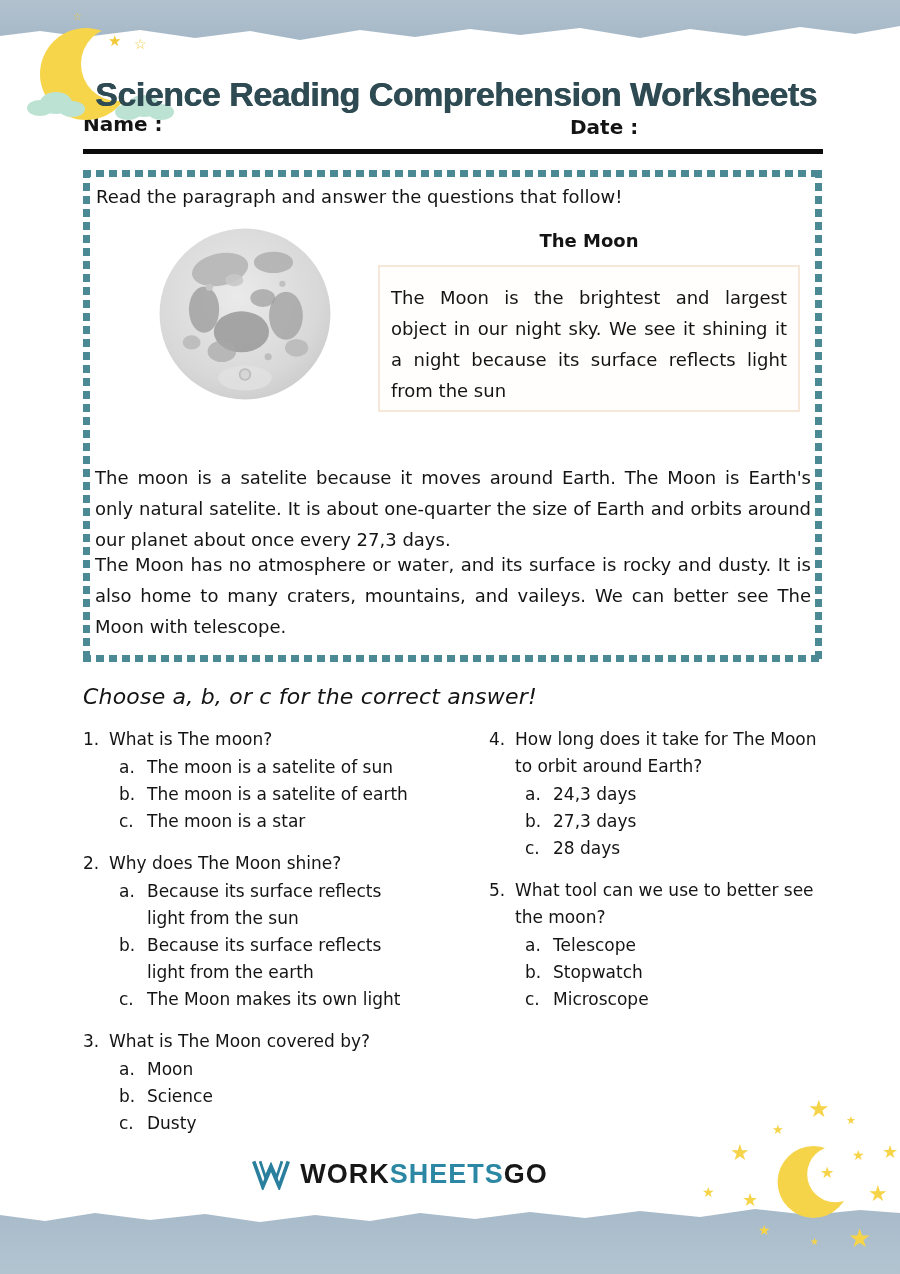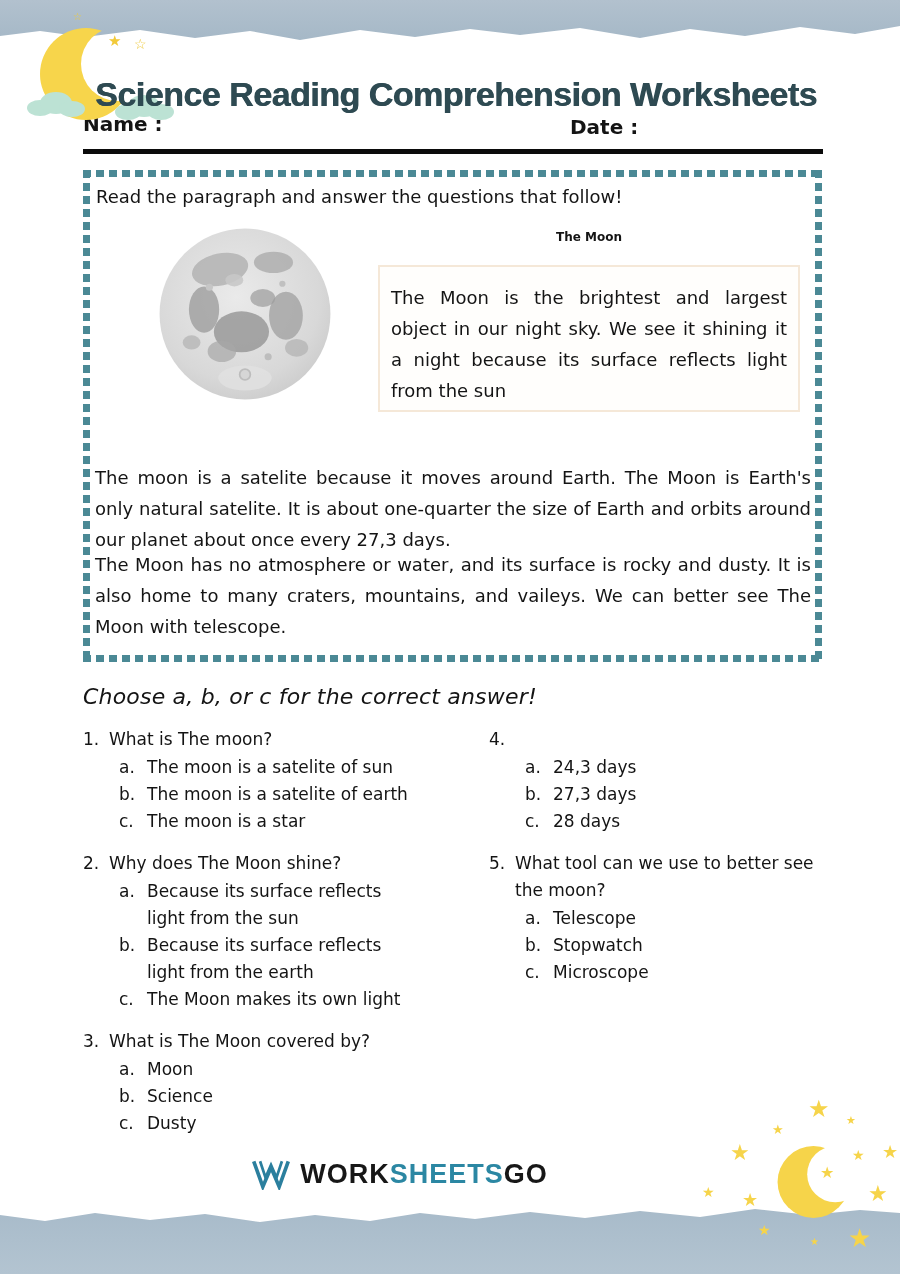--- a/index.html
+++ b/index.html
@@ -36,21 +36,21 @@
   
   .passage-box { position:absolute; left:83px; top:170px; width:739px; height:492px; }
   .edge { position:absolute; background-repeat:repeat; }
   .edge-h { left:0; width:739px; height:7px;
     background-image:repeating-linear-gradient(90deg,#4b8995 0 8px,transparent 8px 13px); }
   .edge-v { top:0; height:492px; width:7px;
     background-image:repeating-linear-gradient(180deg,#4b8995 0 8px,transparent 8px 13px); }
   .edge-top2 { top:0; } .edge-bottom { bottom:0; } .edge-left { left:0; } .edge-right { right:0; left:auto; }
   .read-instruction { position:absolute; left:13px; top:16px; font-size:18px; }
   .moon-photo { position:absolute; left:73px; top:46px; width:178px; height:196px; }
-  .passage-title { position:absolute; left:295px; top:60px; width:422px; text-align:center; font-size:12px; font-weight:bold; }
+  .passage-title { position:absolute; left:295px; top:60px; width:422px; text-align:center; font-size:18px; font-weight:bold; }
   .intro-box {
     position:absolute; left:295px; top:95px; width:422px; height:147px;
     border:2px solid #f5e8d8; background:#fffefc;
     padding:15px 11px; font-size:18px; line-height:31px; text-align:justify;
   }
   .para { position:absolute; left:12px; width:716px; font-size:18px; line-height:31px; text-align:justify; }
   .para1 { top:256px;margin-top:36px; }
   .para2 { top:379px; }
   
   .quiz { position:absolute; left:83px; top:684px; width:745px; }
@@ -219,20 +219,22 @@
           </div>
         </div>
       </div>
 
     </div>
     <div class="quiz-col-right">
 
       <div class="question">
         <div class="q-head">
           <span class="q-num">4.</span>
+          <span class="q-text">How long does it take for The Moon
+to orbit around Earth?</span>
         </div>
         <div class="options">
           <div class="option">
             <span class="opt-letter">a.</span>
             <span class="opt-text">24,3 days</span>
           </div>
           <div class="option">
             <span class="opt-letter">b.</span>
             <span class="opt-text">27,3 days</span>
           </div>

